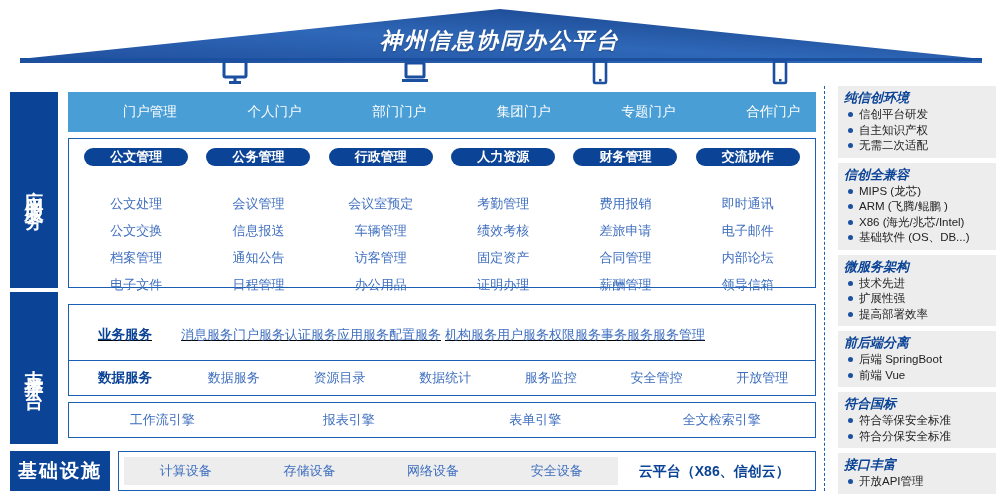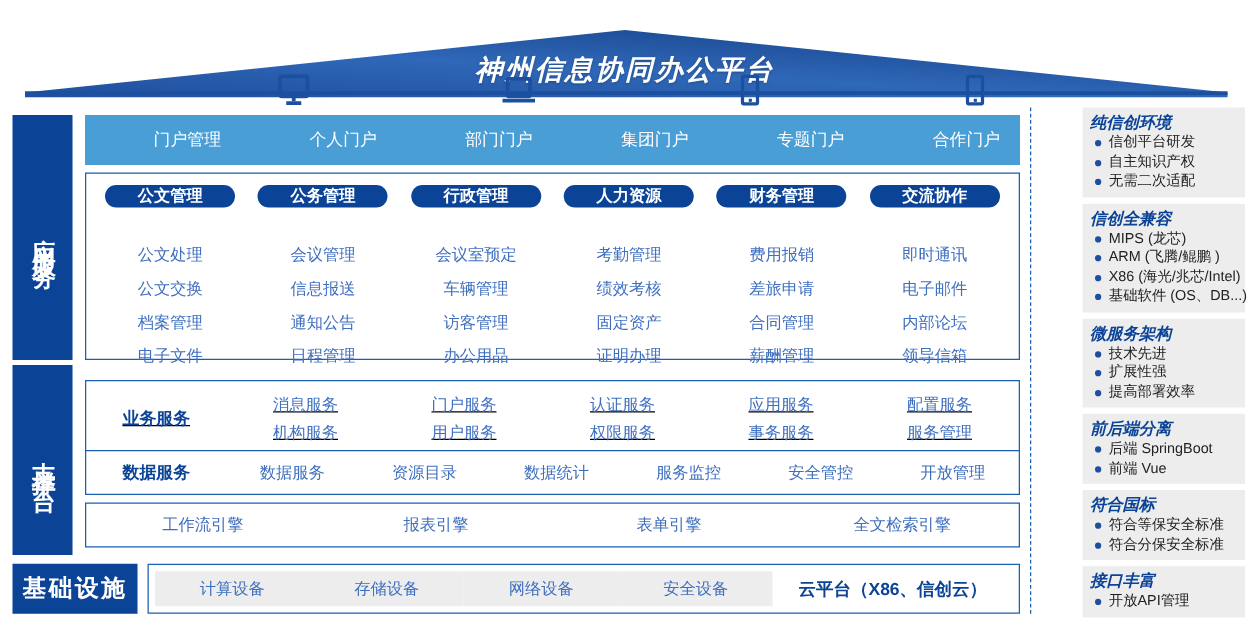--- a/index.html
+++ b/index.html
@@ -5,21 +5,21 @@
   * { box-sizing: border-box; margin: 0; padding: 0; }
   html, body {
     width: 1000px; height: 500px;
     background: #ffffff;
     font-family: "Liberation Sans", "DejaVu Sans", sans-serif;
     overflow: hidden;
   }
   #root { position: relative; width: 1000px; height: 500px; }
 
   
-  .roof-wrap { position: absolute; left: 0; top: 16px; width: 1000px; height: 62px; text-decoration: underline; }
+  .roof-wrap { position: absolute; left: 0; top: 1px; width: 1000px; height: 62px; text-decoration: underline; }
   .roof-title {
     position: absolute; left: 0; top: 25px; width: 1000px;
     text-align: center;
     color: #ffffff;
     font-size: 22px; font-weight: bold; letter-spacing: 2px;
     font-style: italic;
     text-shadow: 0 1px 2px rgba(0,0,0,.25);
     white-space: nowrap;
   }
 
@@ -72,21 +72,21 @@
   }
   #sup-biz  { top: 304px; height: 62px; text-decoration: underline; }
   #sup-data { top: 360px; height: 36px; }
   #sup-tool { top: 402px; height: 36px; }
   .sup-label {
     width: 112px; flex: 0 0 112px; text-align: center;
     font-size: 13.5px; font-weight: bold; color: #0b4396; white-space: nowrap;
   }
   .sup-items { flex: 1 1 auto; display: flex; }
   .sup-items .scell { flex: 1 1 0; text-align: center; font-size: 13px; color: #3f6fbf; white-space: nowrap; }
-  .sup-grid2 { flex: 1 1 auto; display: flex; flex-direction: column; gap: 4px; }
+  .sup-grid2 { flex: 1 1 auto; display: flex; flex-direction: row; gap: 4px; }
   .sup-grid2 .srow { display: flex; }
   .sup-grid2 .srow .scell { flex: 1 1 0; text-align: center; font-size: 13px; color: #3f6fbf; white-space: nowrap; }
 
   
   #inf-panel {
     position: absolute; left: 118px; top: 451px; width: 698px; height: 40px;
     border: 1.6px solid #1b5fb5; background: #fff;
     display: flex; align-items: center; padding: 0 5px;
   }
   #inf-panel .icell {
@@ -102,21 +102,21 @@
   #divider {
     position: absolute; left: 824px; top: 86px; width: 0; height: 405px;
     border-left: 1.6px dashed #1b5fb5;
   }
 
   
   #features {
     position: absolute; left: 838px; top: 86px; width: 158px; height: 408px;
     display: flex; flex-direction: column; gap: 5px;
   }
-  .feat { background: #ededed; padding: 3px 5px 4px 6px; margin-left: 28px; }
+  .feat { background: #ededed; padding: 3px 5px 4px 6px; }
   .feat-title {
     color: #0b4396; font-weight: bold; font-size: 13px; font-style: italic;
     line-height: 18px; white-space: nowrap;
   }
   .feat-li {
     display: flex; align-items: flex-start; gap: 6px;
     font-size: 11.5px; color: #222; line-height: 15.5px; padding-left: 4px;
     white-space: nowrap;
   }
   .bullet {

